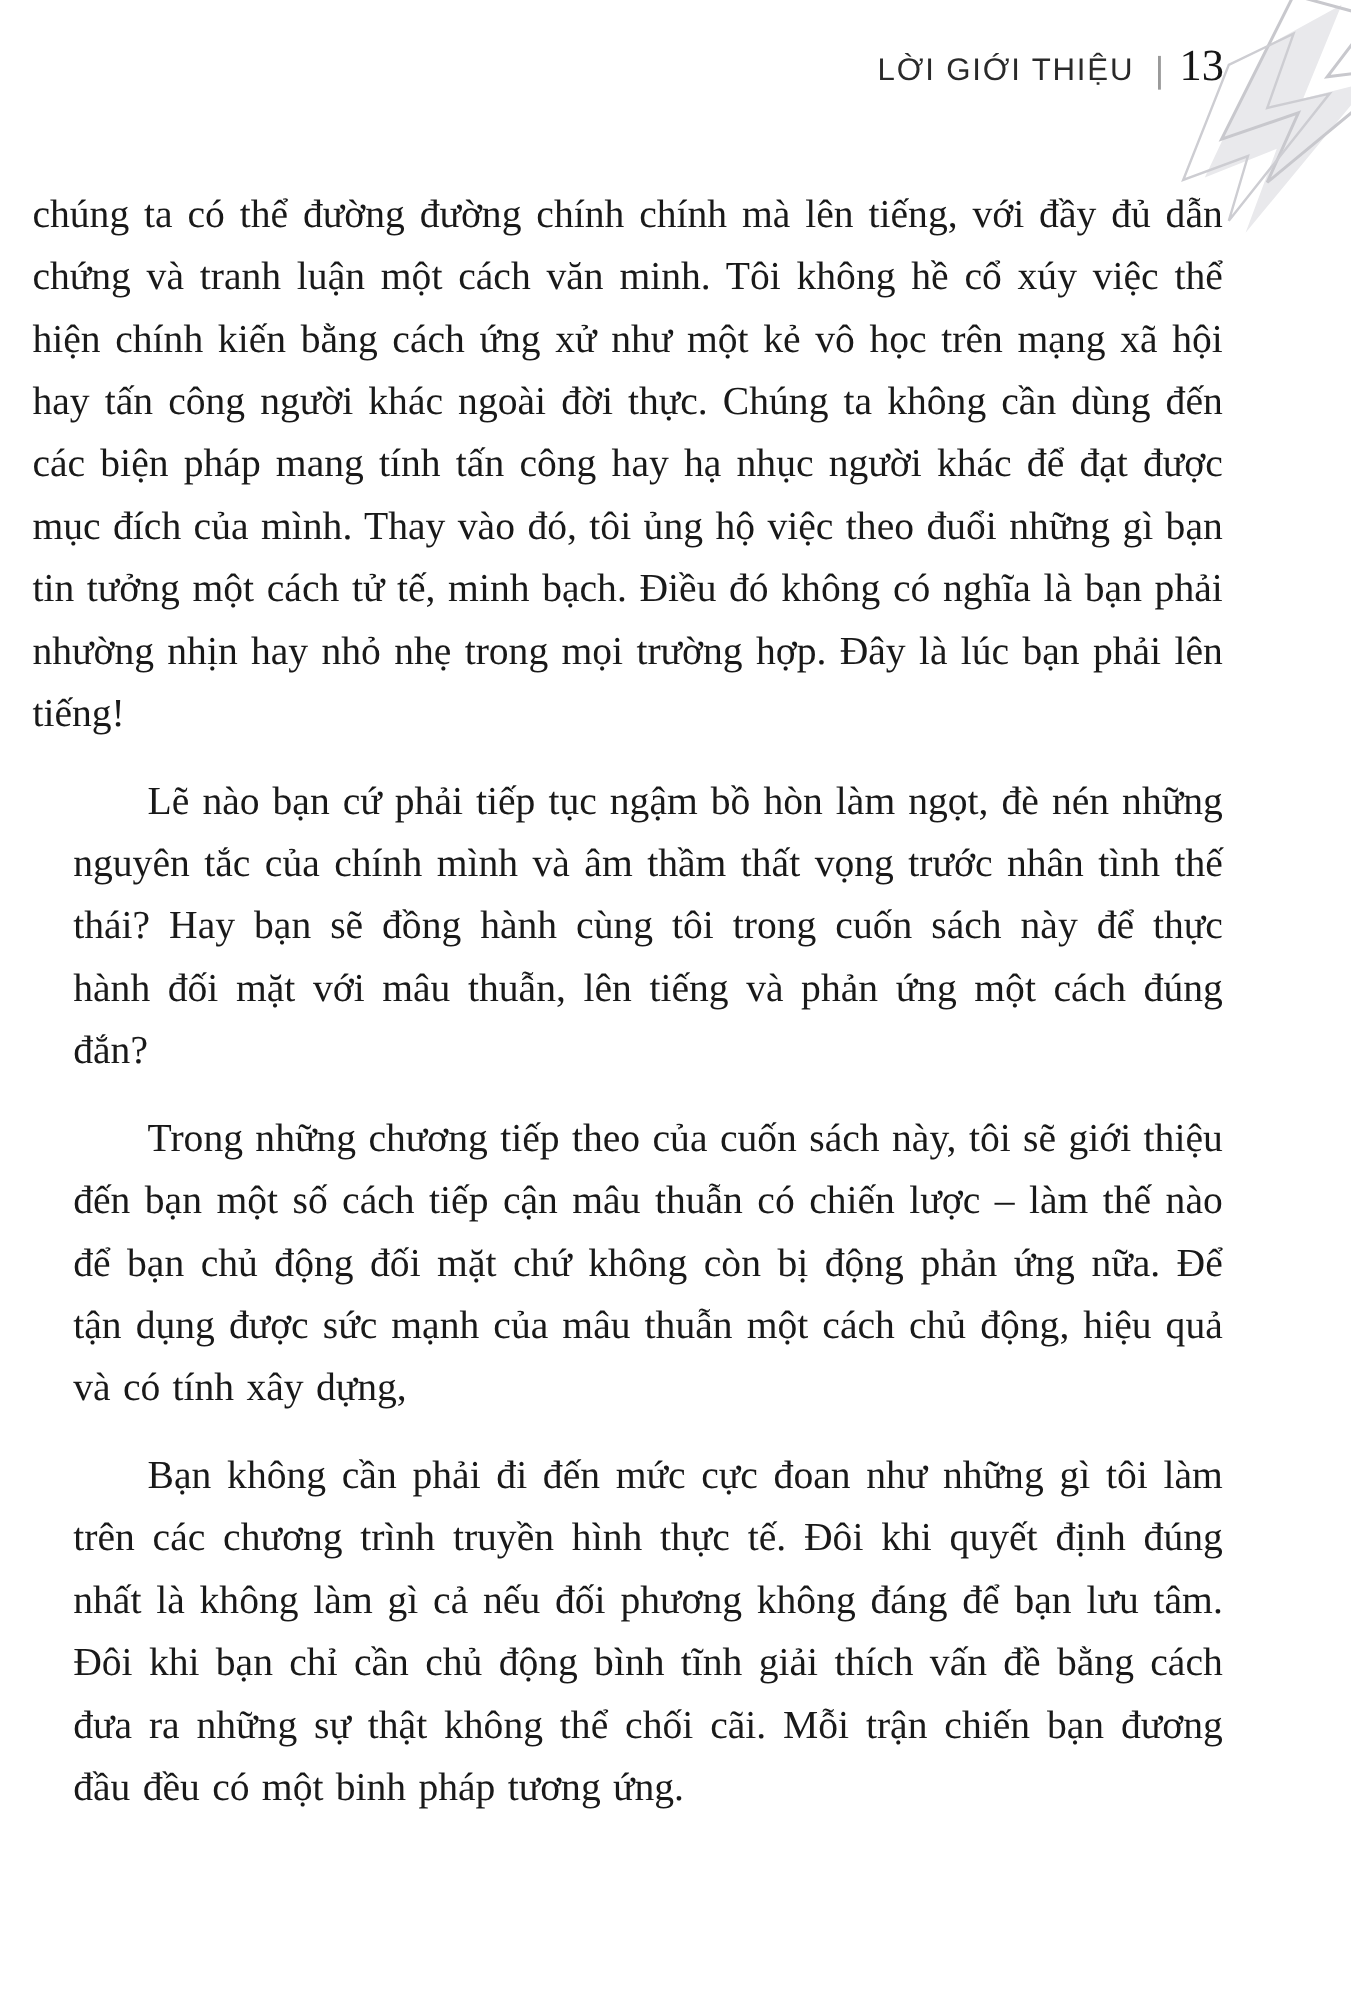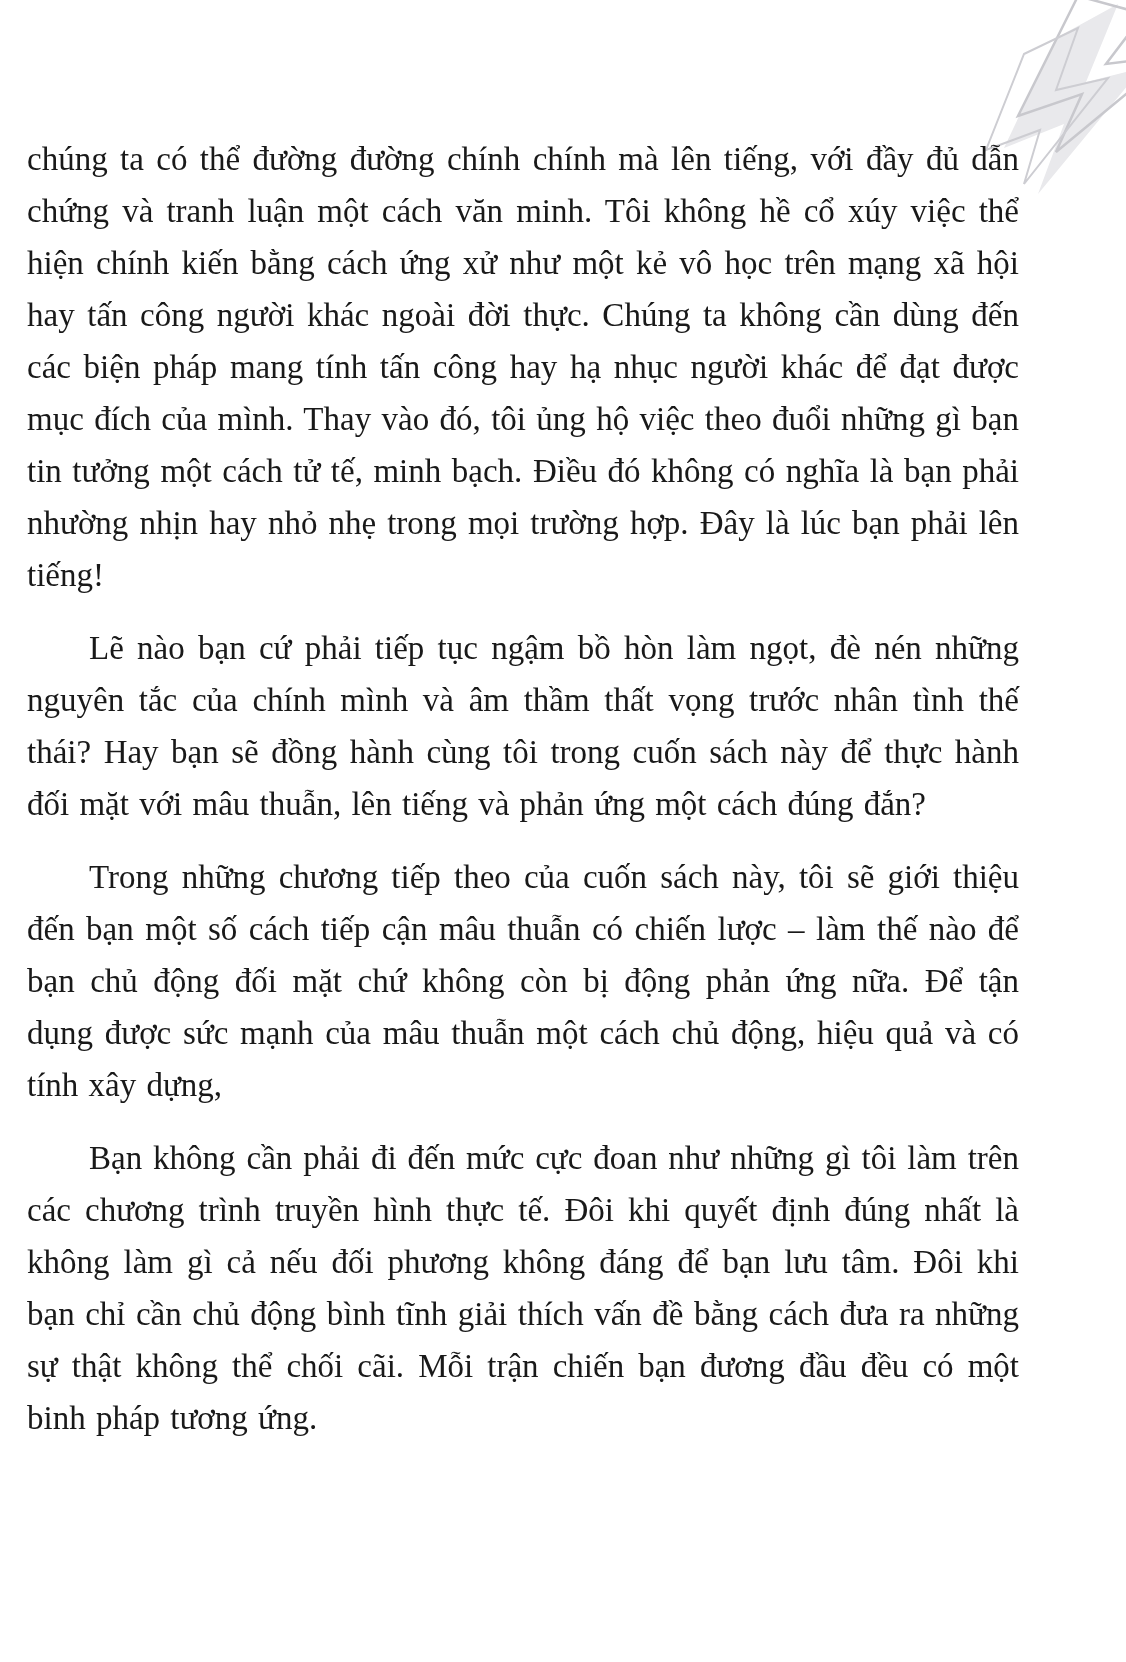--- a/index.html
+++ b/index.html
@@ -51,50 +51,54 @@
     transform: translateY(1px);
   }
   .running-head .pagenum {
     font-family: "Liberation Serif", serif;
     font-size: 37px;
     color: #161616;
   }
   
   .body-text {
     position: absolute;
-    top: 133px;
+    top: 153px;
     left: 27px;
     width: 992px;
   }
   .body-text p {
     margin: 0 0 21px 0;
     font-size: 33px;
     line-height: 52px;
     color: #191919;
     text-align: justify;
     text-align-last: left;
     word-spacing: 2px;
   }
   .body-text p.indent {
     text-indent: 62px;
+    margin-left: 34px;
   }
 </style>
 </head>
 <body>
 
 <div class="page">
 
   <div class="decoration">
     <svg width="250" height="235" viewBox="0 0 250 235" xmlns="http://www.w3.org/2000/svg" aria-hidden="true">
       <polygon points="128,44 190,10 158,88 214,74 110,200 136,130 76,154" fill="#e9e9ec" stroke="none"></polygon>
       <polygon points="150,2 216,20 178,70 244,62 128,158 154,100 90,122" fill="none" stroke="#c8c8cd" stroke-width="2.5"></polygon>
       <polygon points="96,60 150,34 128,96 180,84 96,190 112,136 58,156" fill="none" stroke="#cdcdd2" stroke-width="2"></polygon>
     </svg>
   </div>
 
+  <header class="running-head">
+    <span class="section">LỜI GIỚI THIỆU</span><span class="sep">|</span><span class="pagenum">13</span>
+  </header>
 
   <main class="body-text">
     <p class="para">chúng ta có thể đường đường chính chính mà lên tiếng, với đầy đủ dẫn chứng và tranh luận một cách văn minh. Tôi không hề cổ xúy việc thể hiện chính kiến bằng cách ứng xử như một kẻ vô học trên mạng xã hội hay tấn công người khác ngoài đời thực. Chúng ta không cần dùng đến các biện pháp mang tính tấn công hay hạ nhục người khác để đạt được mục đích của mình. Thay vào đó, tôi ủng hộ việc theo đuổi những gì bạn tin tưởng một cách tử tế, minh bạch. Điều đó không có nghĩa là bạn phải nhường nhịn hay nhỏ nhẹ trong mọi trường hợp. Đây là lúc bạn phải lên tiếng!</p>
     <p class="para indent">Lẽ nào bạn cứ phải tiếp tục ngậm bồ hòn làm ngọt, đè nén những nguyên tắc của chính mình và âm thầm thất vọng trước nhân tình thế thái? Hay bạn sẽ đồng hành cùng tôi trong cuốn sách này để thực hành đối mặt với mâu thuẫn, lên tiếng và phản ứng một cách đúng đắn?</p>
     <p class="para indent">Trong những chương tiếp theo của cuốn sách này, tôi sẽ giới thiệu đến bạn một số cách tiếp cận mâu thuẫn có chiến lược – làm thế nào để bạn chủ động đối mặt chứ không còn bị động phản ứng nữa. Để tận dụng được sức mạnh của mâu thuẫn một cách chủ động, hiệu quả và có tính xây dựng,</p>
     <p class="para indent">Bạn không cần phải đi đến mức cực đoan như những gì tôi làm trên các chương trình truyền hình thực tế. Đôi khi quyết định đúng nhất là không làm gì cả nếu đối phương không đáng để bạn lưu tâm. Đôi khi bạn chỉ cần chủ động bình tĩnh giải thích vấn đề bằng cách đưa ra những sự thật không thể chối cãi. Mỗi trận chiến bạn đương đầu đều có một binh pháp tương ứng.</p>
   </main>
 
 </div>
 

